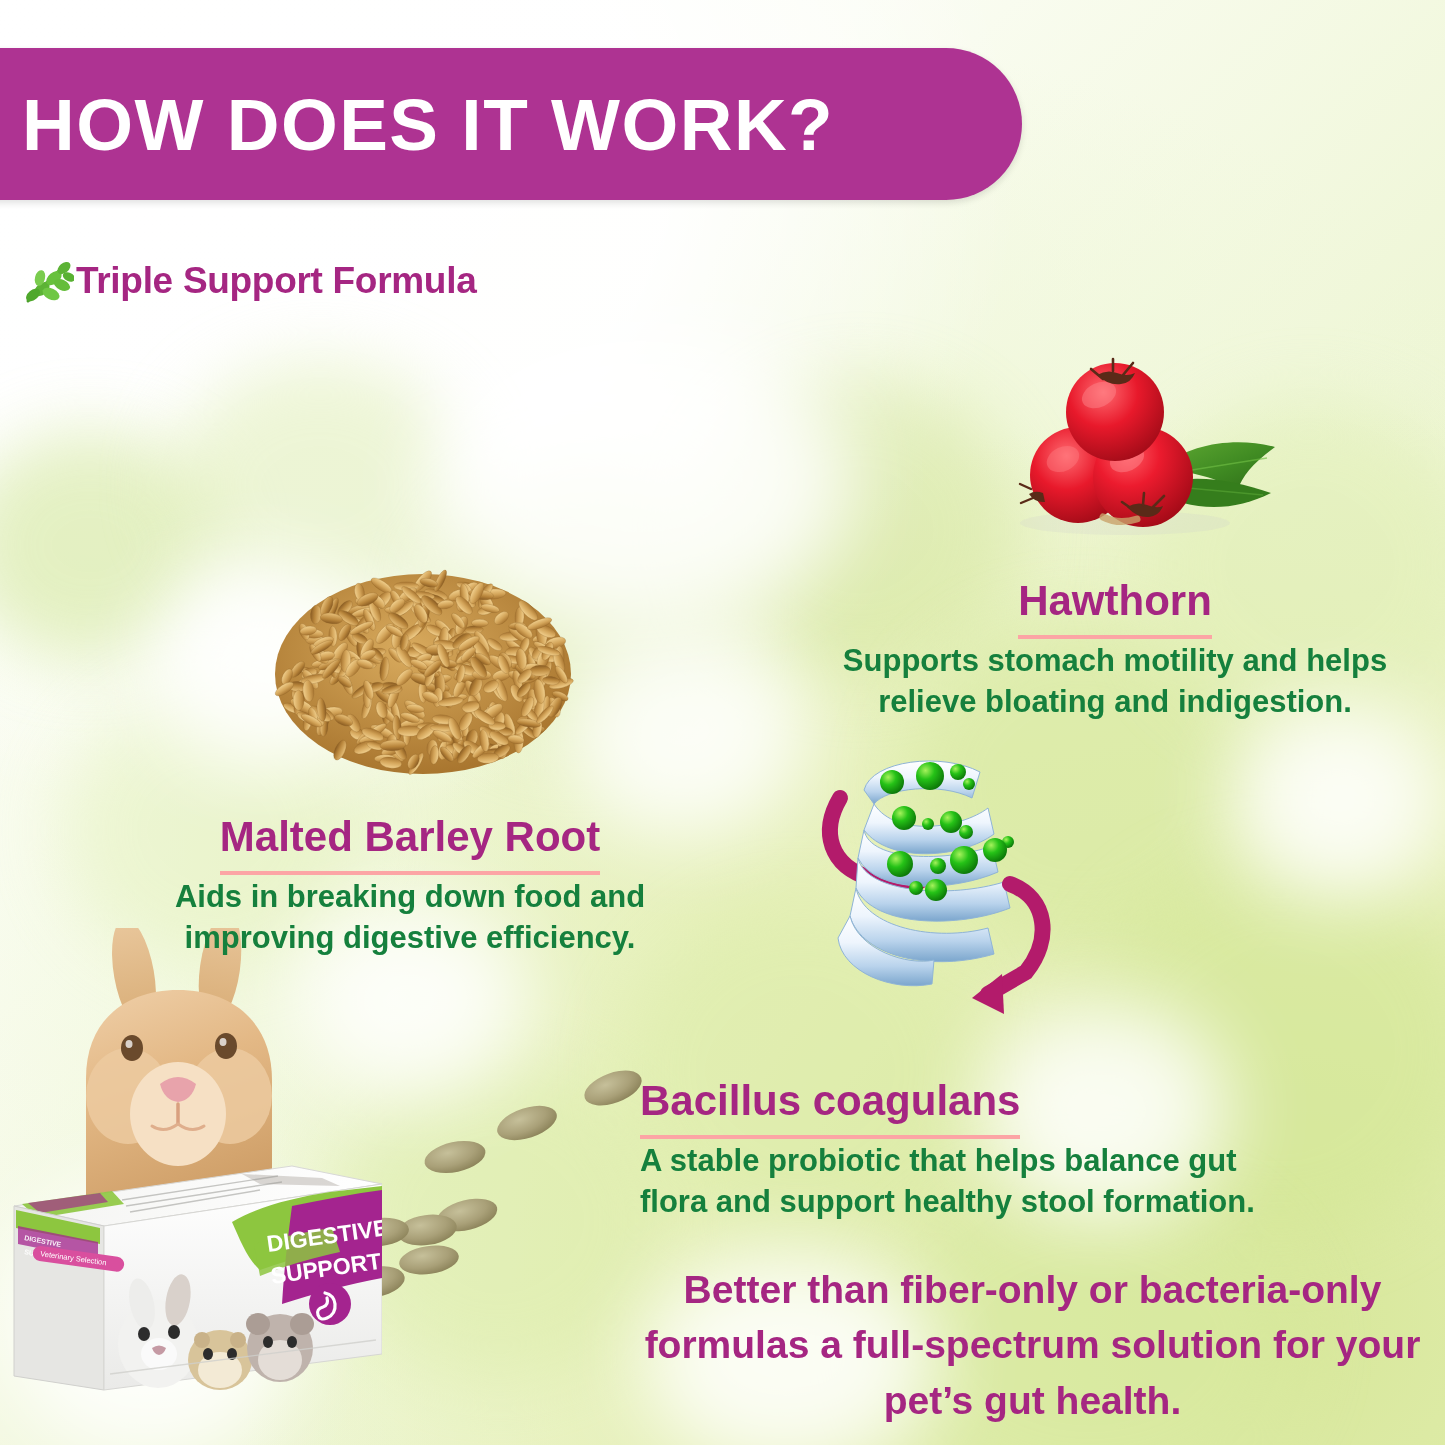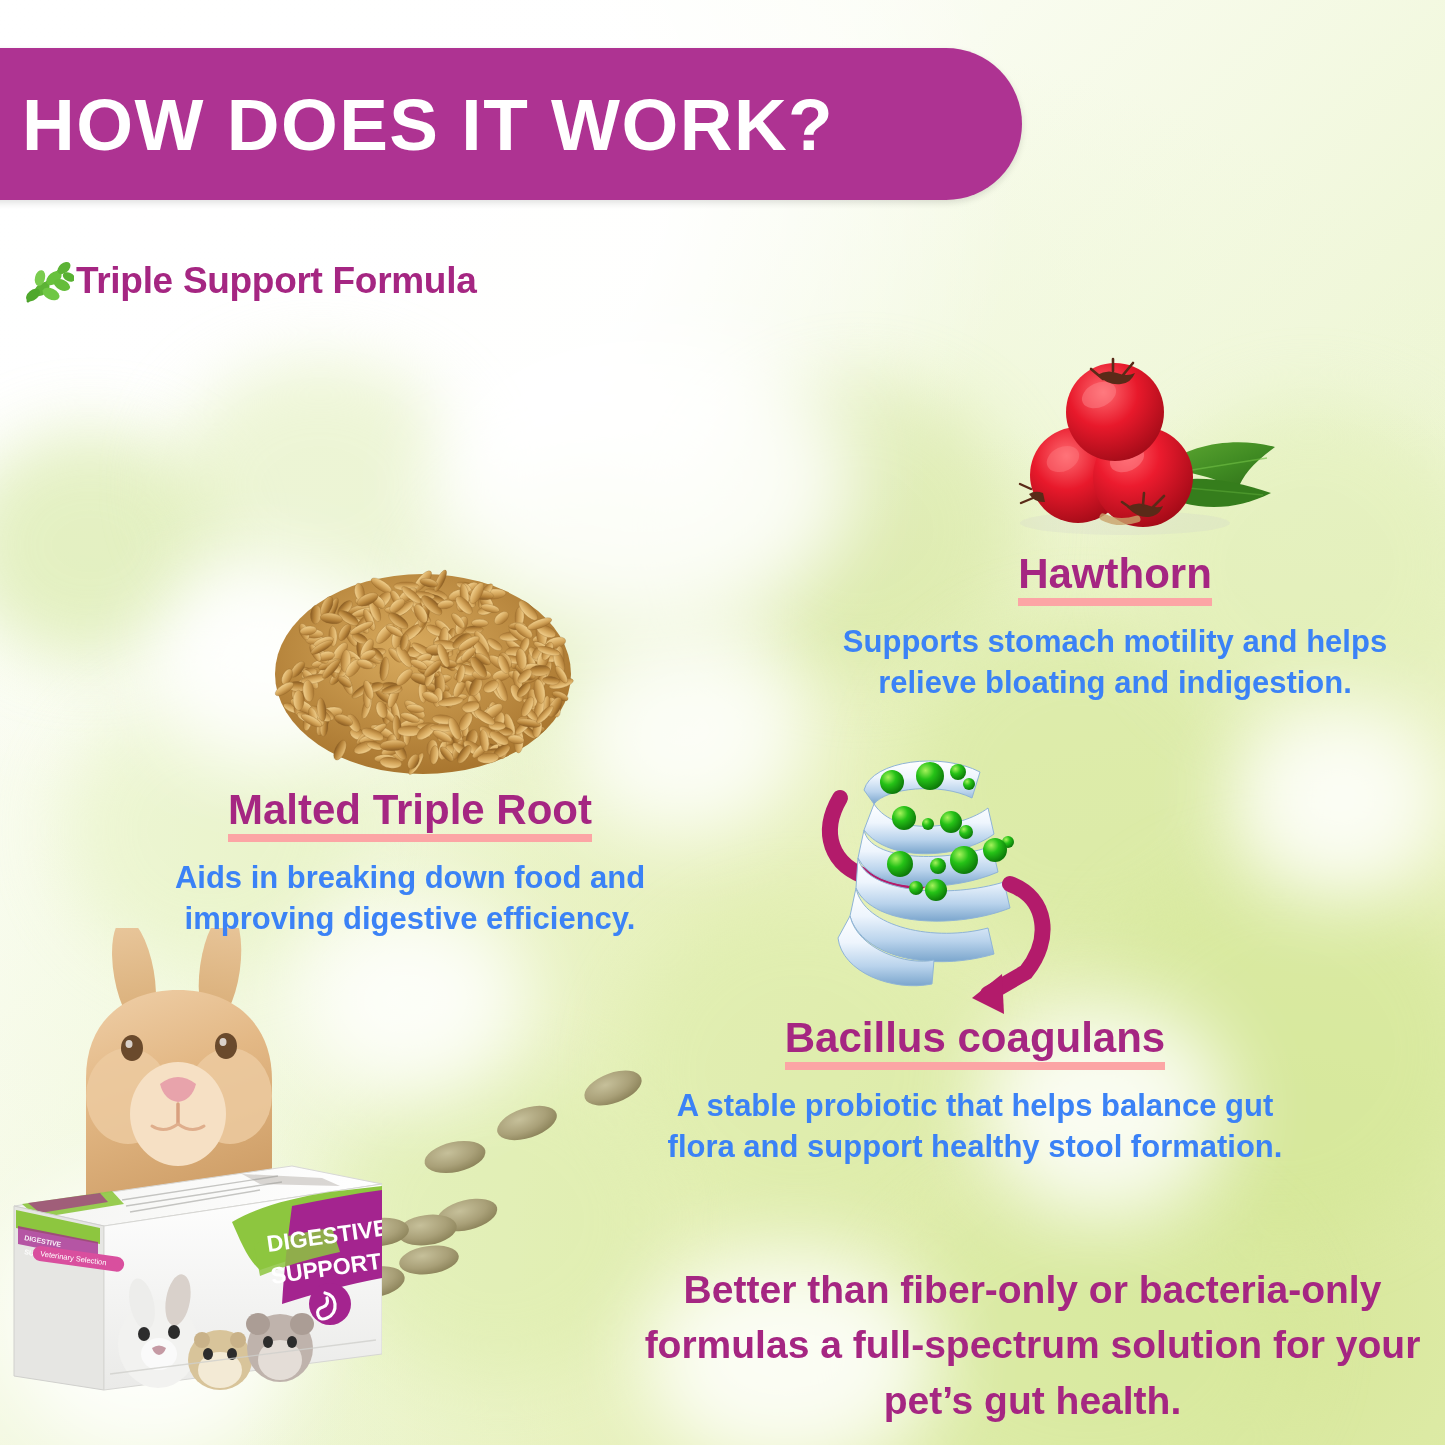--- a/index.html
+++ b/index.html
@@ -48,32 +48,33 @@
   #subtitle-block { position:absolute; left:24px; top:258px; z-index:6; }
   .sub-line1 { display:flex; align-items:center; }
   #herb-icon { width:50px; height:46px; flex:none; margin-right:2px; }
   .sub-text1 { color:#a52682; font-size:37px; font-weight:600; letter-spacing:-0.3px; }
   .sub-text2 { color:#a52682; font-size:37px; font-weight:600; margin-top:12px; letter-spacing:-0.2px; }
 
   
   .ing-title {
     color:#a52682; font-weight:600; font-size:42px;
     display:inline-block;
-    border-bottom:8px solid #fca5a5;
-    padding-bottom:2px; line-height:1.05;
+    border-bottom:4px solid #fca5a5;
+    padding-bottom:12px; line-height:1.05;
     white-space:nowrap;
+    margin-top:27px;
   }
-  .ing-desc { color:#3b82f6; font-size:31px; font-weight:600; line-height:1.32; margin-top:16px; }
+  .ing-desc { color:#15803d; font-size:31px; font-weight:600; line-height:1.32; margin-top:2px; }
 
   
   #hawthorn-section { position:absolute; left:820px; top:552px; width:590px; text-align:center; z-index:6; }
   
   #barley-section { position:absolute; left:130px; top:788px; width:560px; text-align:center; z-index:6; }
   
-  #bacillus-section { position:absolute; left:640px; top:1016px; width:670px; text-align:center; z-index:6; }
+  #bacillus-section { position:absolute; left:640px; top:1052px; width:670px; z-index:6; }
 
   
   #summary-text {
     position:absolute; left:620px; top:1262px; width:825px;
     text-align:center; color:#a52682; font-size:39px;
     font-weight:600; line-height:1.42; z-index:6;
   }
 
   
   #hawthorn-img { position:absolute; left:975px; top:355px; width:330px; height:185px; z-index:4; }
@@ -734,21 +735,21 @@
   </g>
   <path d="M118 226 L384 192" stroke="#cfcfcc" stroke-width="1.3" fill="none" opacity="0.8"></path>
 </svg>
 
 <div id="hawthorn-section">
   <div class="ing-title">Hawthorn</div>
   <div class="ing-desc">Supports stomach motility and helps relieve bloating and indigestion.</div>
 </div>
 
 <div id="barley-section">
-  <div class="ing-title">Malted Triple Root</div>
+  <div class="ing-title">Malted Barley Root</div>
   <div class="ing-desc">Aids in breaking down food and improving digestive efficiency.</div>
 </div>
 
 <div id="bacillus-section">
   <div class="ing-title">Bacillus coagulans</div>
   <div class="ing-desc">A stable probiotic that helps balance gut flora and support healthy stool formation.</div>
 </div>
 
 <div id="summary-text">Better than fiber-only or bacteria-only formulas a full-spectrum solution for your pet’s gut health.</div>
 

